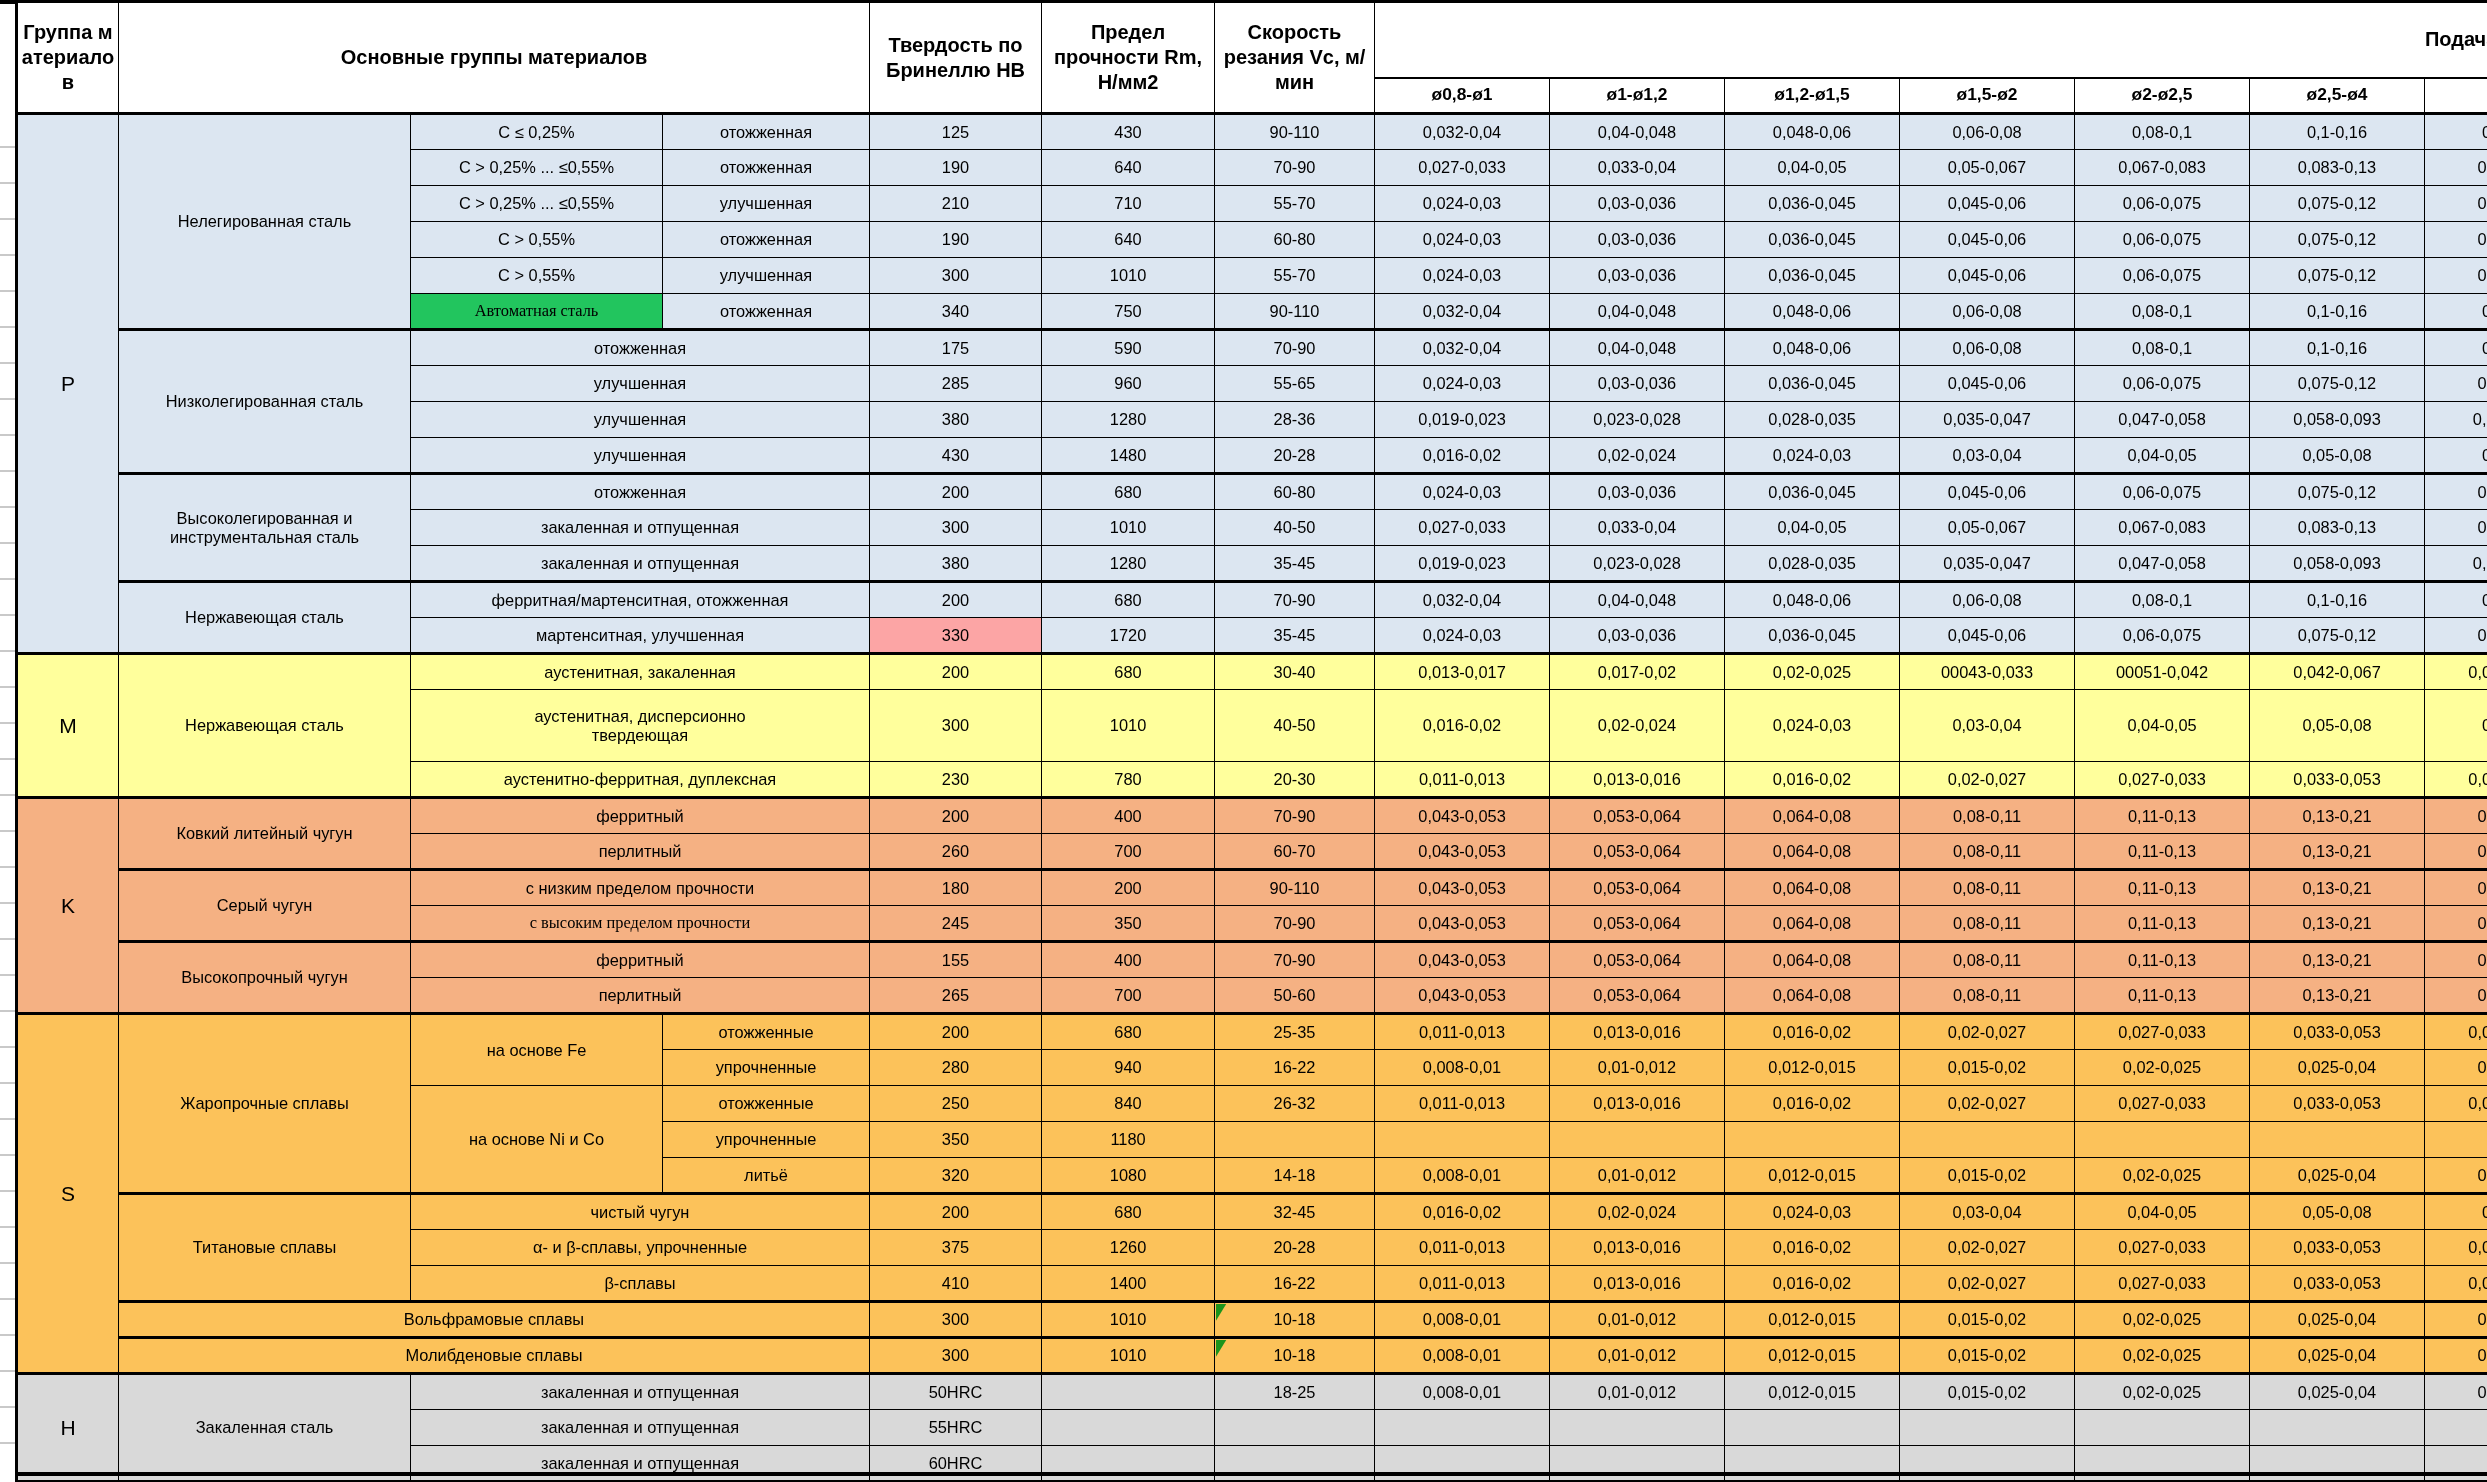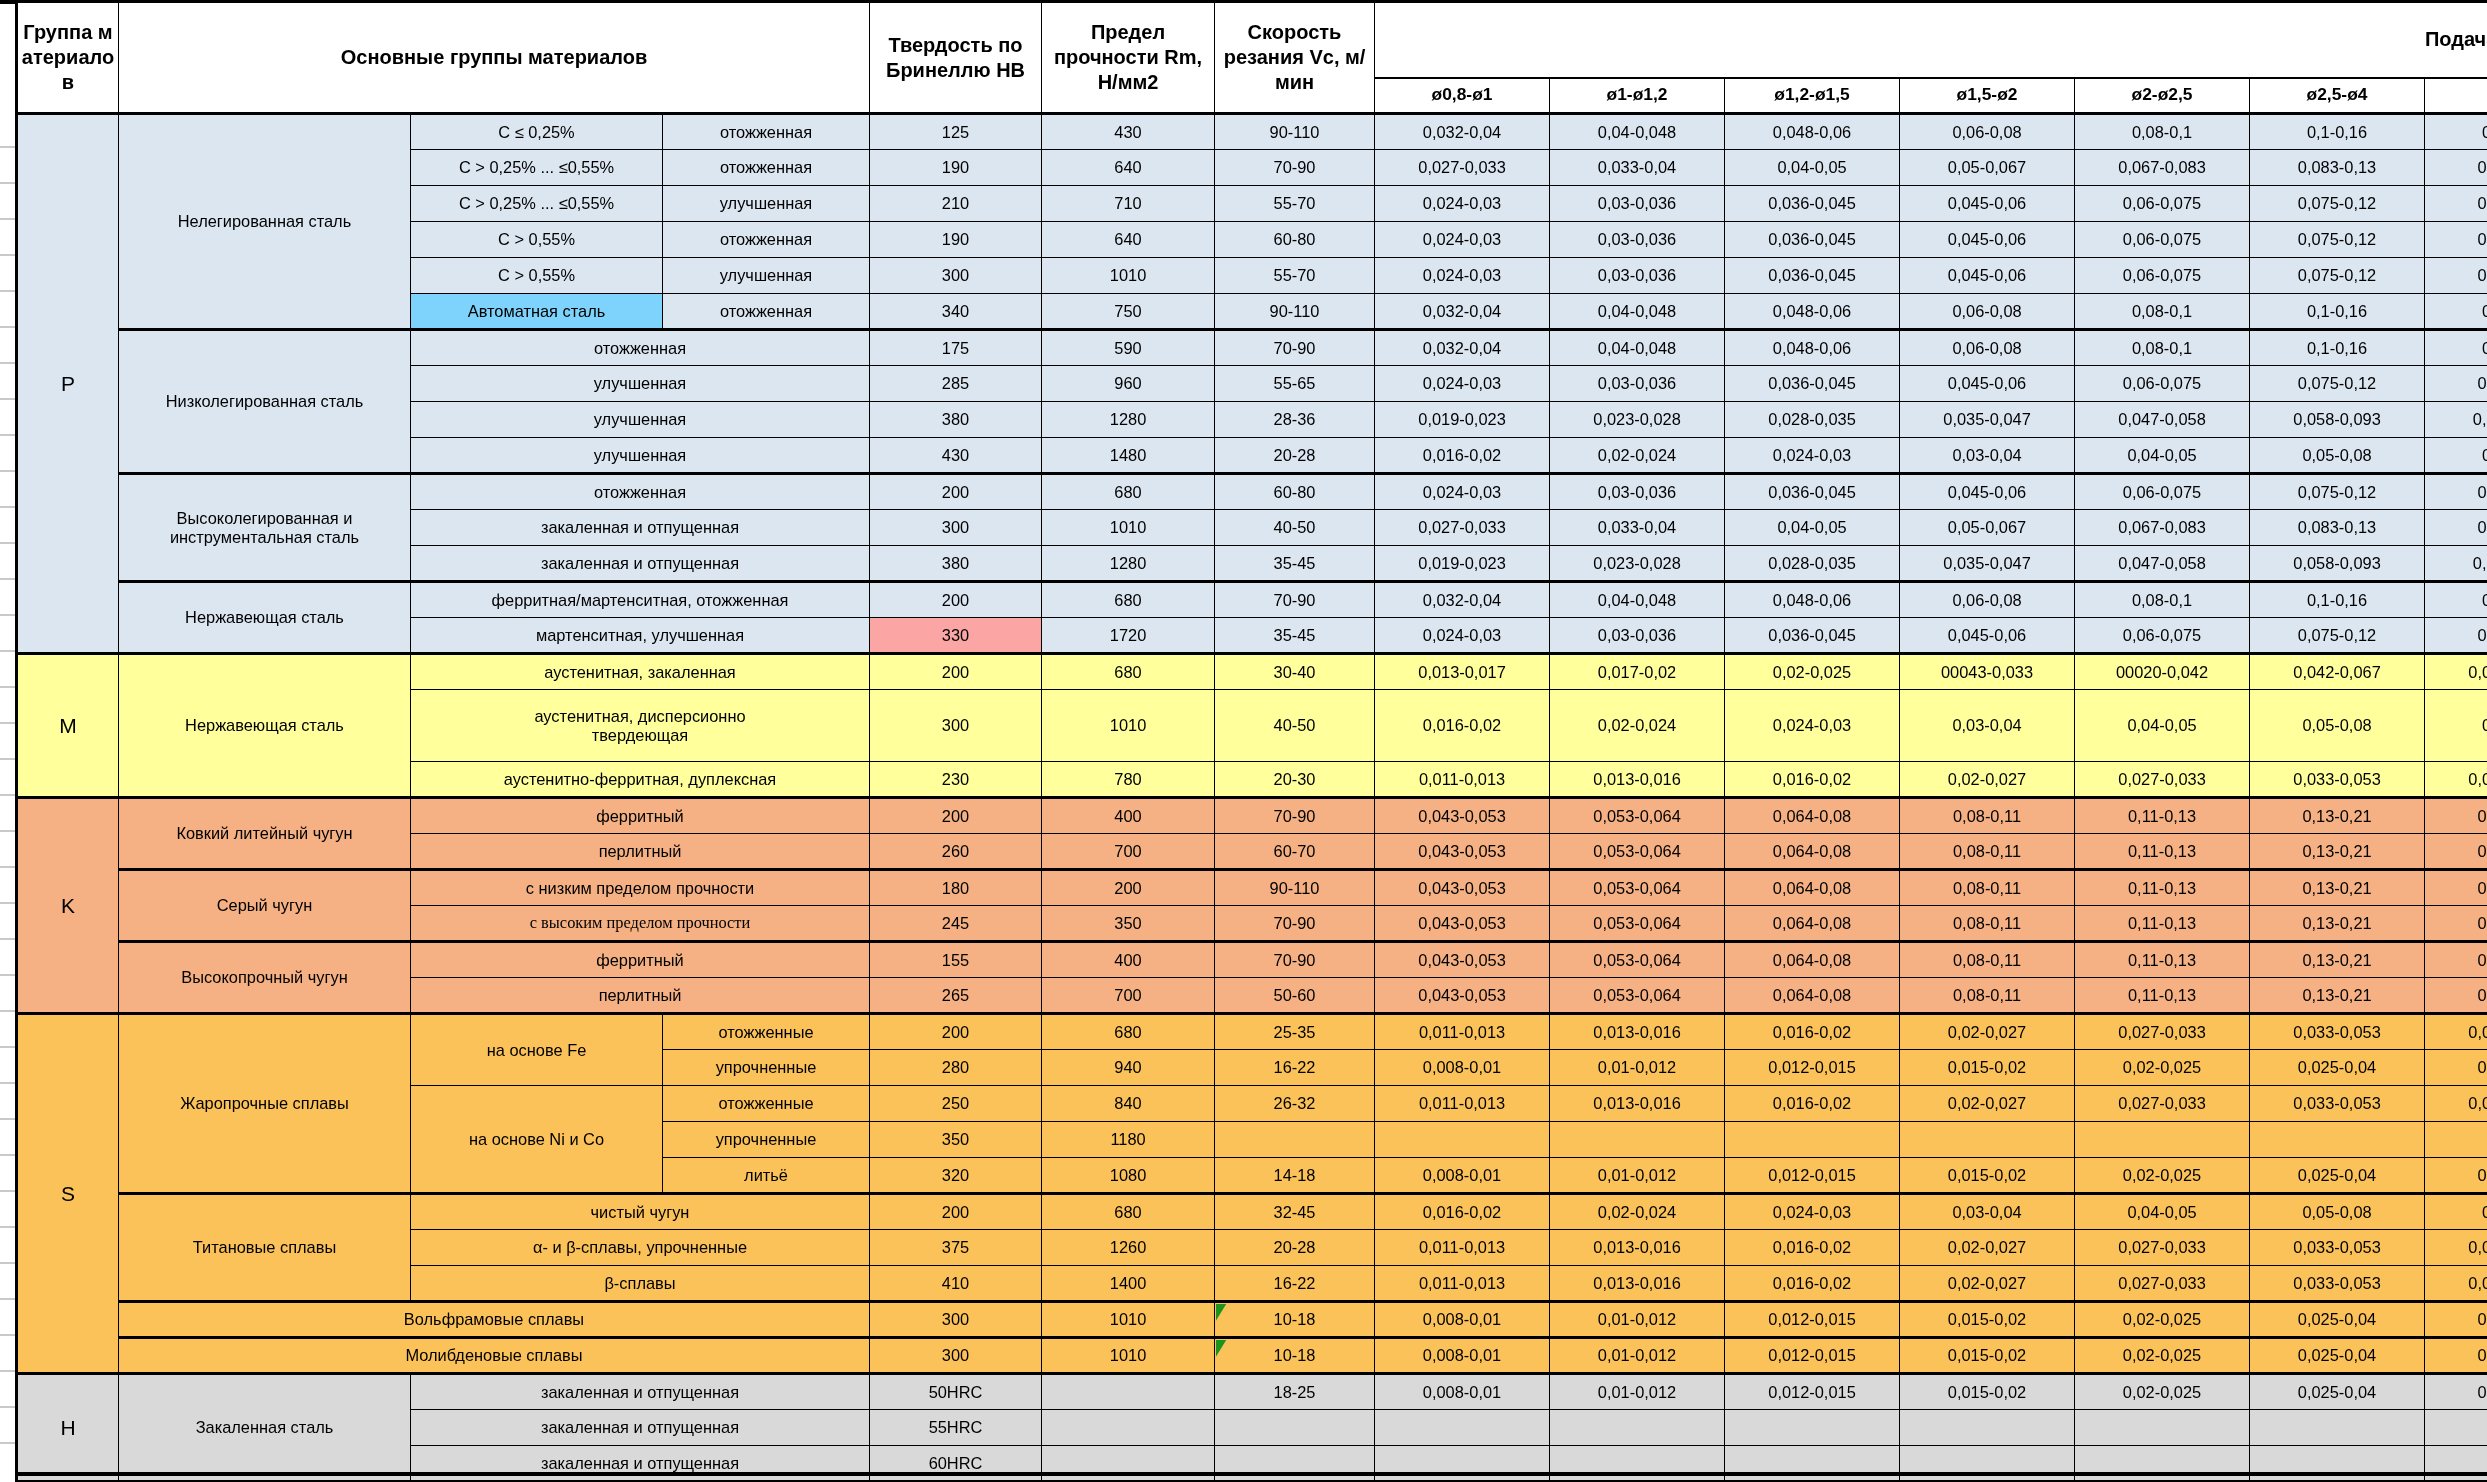--- a/index.html
+++ b/index.html
@@ -133,21 +133,21 @@
         <td class="num vc" style="background: rgb(220, 230, 241);">55-70</td>
         <td class="feed" style="background: rgb(220, 230, 241);">0,024-0,03</td>
         <td class="feed" style="background: rgb(220, 230, 241);">0,03-0,036</td>
         <td class="feed" style="background: rgb(220, 230, 241);">0,036-0,045</td>
         <td class="feed" style="background: rgb(220, 230, 241);">0,045-0,06</td>
         <td class="feed" style="background: rgb(220, 230, 241);">0,06-0,075</td>
         <td class="feed" style="background: rgb(220, 230, 241);">0,075-0,12</td>
         <td class="feed" style="background: rgb(220, 230, 241);">0,12-0,15</td>
       </tr>
       <tr>
-        <td class="sub" rowspan="1" style="background: #7dd3fc;">Автоматная сталь</td>
+        <td class="sub" rowspan="1" style="background: #22c55e; font-family: Liberation Serif, serif;">Автоматная сталь</td>
         <td class="sub2" style="background: rgb(220, 230, 241);">отожженная</td>
         <td class="num" style="background: rgb(220, 230, 241);">340</td>
         <td class="num" style="background: rgb(220, 230, 241);">750</td>
         <td class="num vc" style="background: rgb(220, 230, 241);">90-110</td>
         <td class="feed" style="background: rgb(220, 230, 241);">0,032-0,04</td>
         <td class="feed" style="background: rgb(220, 230, 241);">0,04-0,048</td>
         <td class="feed" style="background: rgb(220, 230, 241);">0,048-0,06</td>
         <td class="feed" style="background: rgb(220, 230, 241);">0,06-0,08</td>
         <td class="feed" style="background: rgb(220, 230, 241);">0,08-0,1</td>
         <td class="feed" style="background: rgb(220, 230, 241);">0,1-0,16</td>
@@ -277,21 +277,21 @@
         <td class="gcell" rowspan="3" style="background: rgb(255, 255, 156);">M</td>
         <td class="name" rowspan="3" style="background: rgb(255, 255, 156);">Нержавеющая сталь</td>
         <td class="sub" colspan="2" style="background: rgb(255, 255, 156);">аустенитная, закаленная</td>
         <td class="num" style="background: rgb(255, 255, 156);">200</td>
         <td class="num" style="background: rgb(255, 255, 156);">680</td>
         <td class="num vc" style="background: rgb(255, 255, 156);">30-40</td>
         <td class="feed" style="background: rgb(255, 255, 156);">0,013-0,017</td>
         <td class="feed" style="background: rgb(255, 255, 156);">0,017-0,02</td>
         <td class="feed" style="background: rgb(255, 255, 156);">0,02-0,025</td>
         <td class="feed" style="background: rgb(255, 255, 156);">00043-0,033</td>
-        <td class="feed" style="background: rgb(255, 255, 156);">00020-0,042</td>
+        <td class="feed" style="background: rgb(255, 255, 156);">00051-0,042</td>
         <td class="feed" style="background: rgb(255, 255, 156);">0,042-0,067</td>
         <td class="feed" style="background: rgb(255, 255, 156);">0,067-0,083</td>
       </tr>
       <tr class="tall">
         <td class="sub" colspan="2" style="background: rgb(255, 255, 156);">аустенитная, дисперсионно
 твердеющая</td>
         <td class="num" style="background: rgb(255, 255, 156);">300</td>
         <td class="num" style="background: rgb(255, 255, 156);">1010</td>
         <td class="num vc" style="background: rgb(255, 255, 156);">40-50</td>
         <td class="feed" style="background: rgb(255, 255, 156);">0,016-0,02</td>

